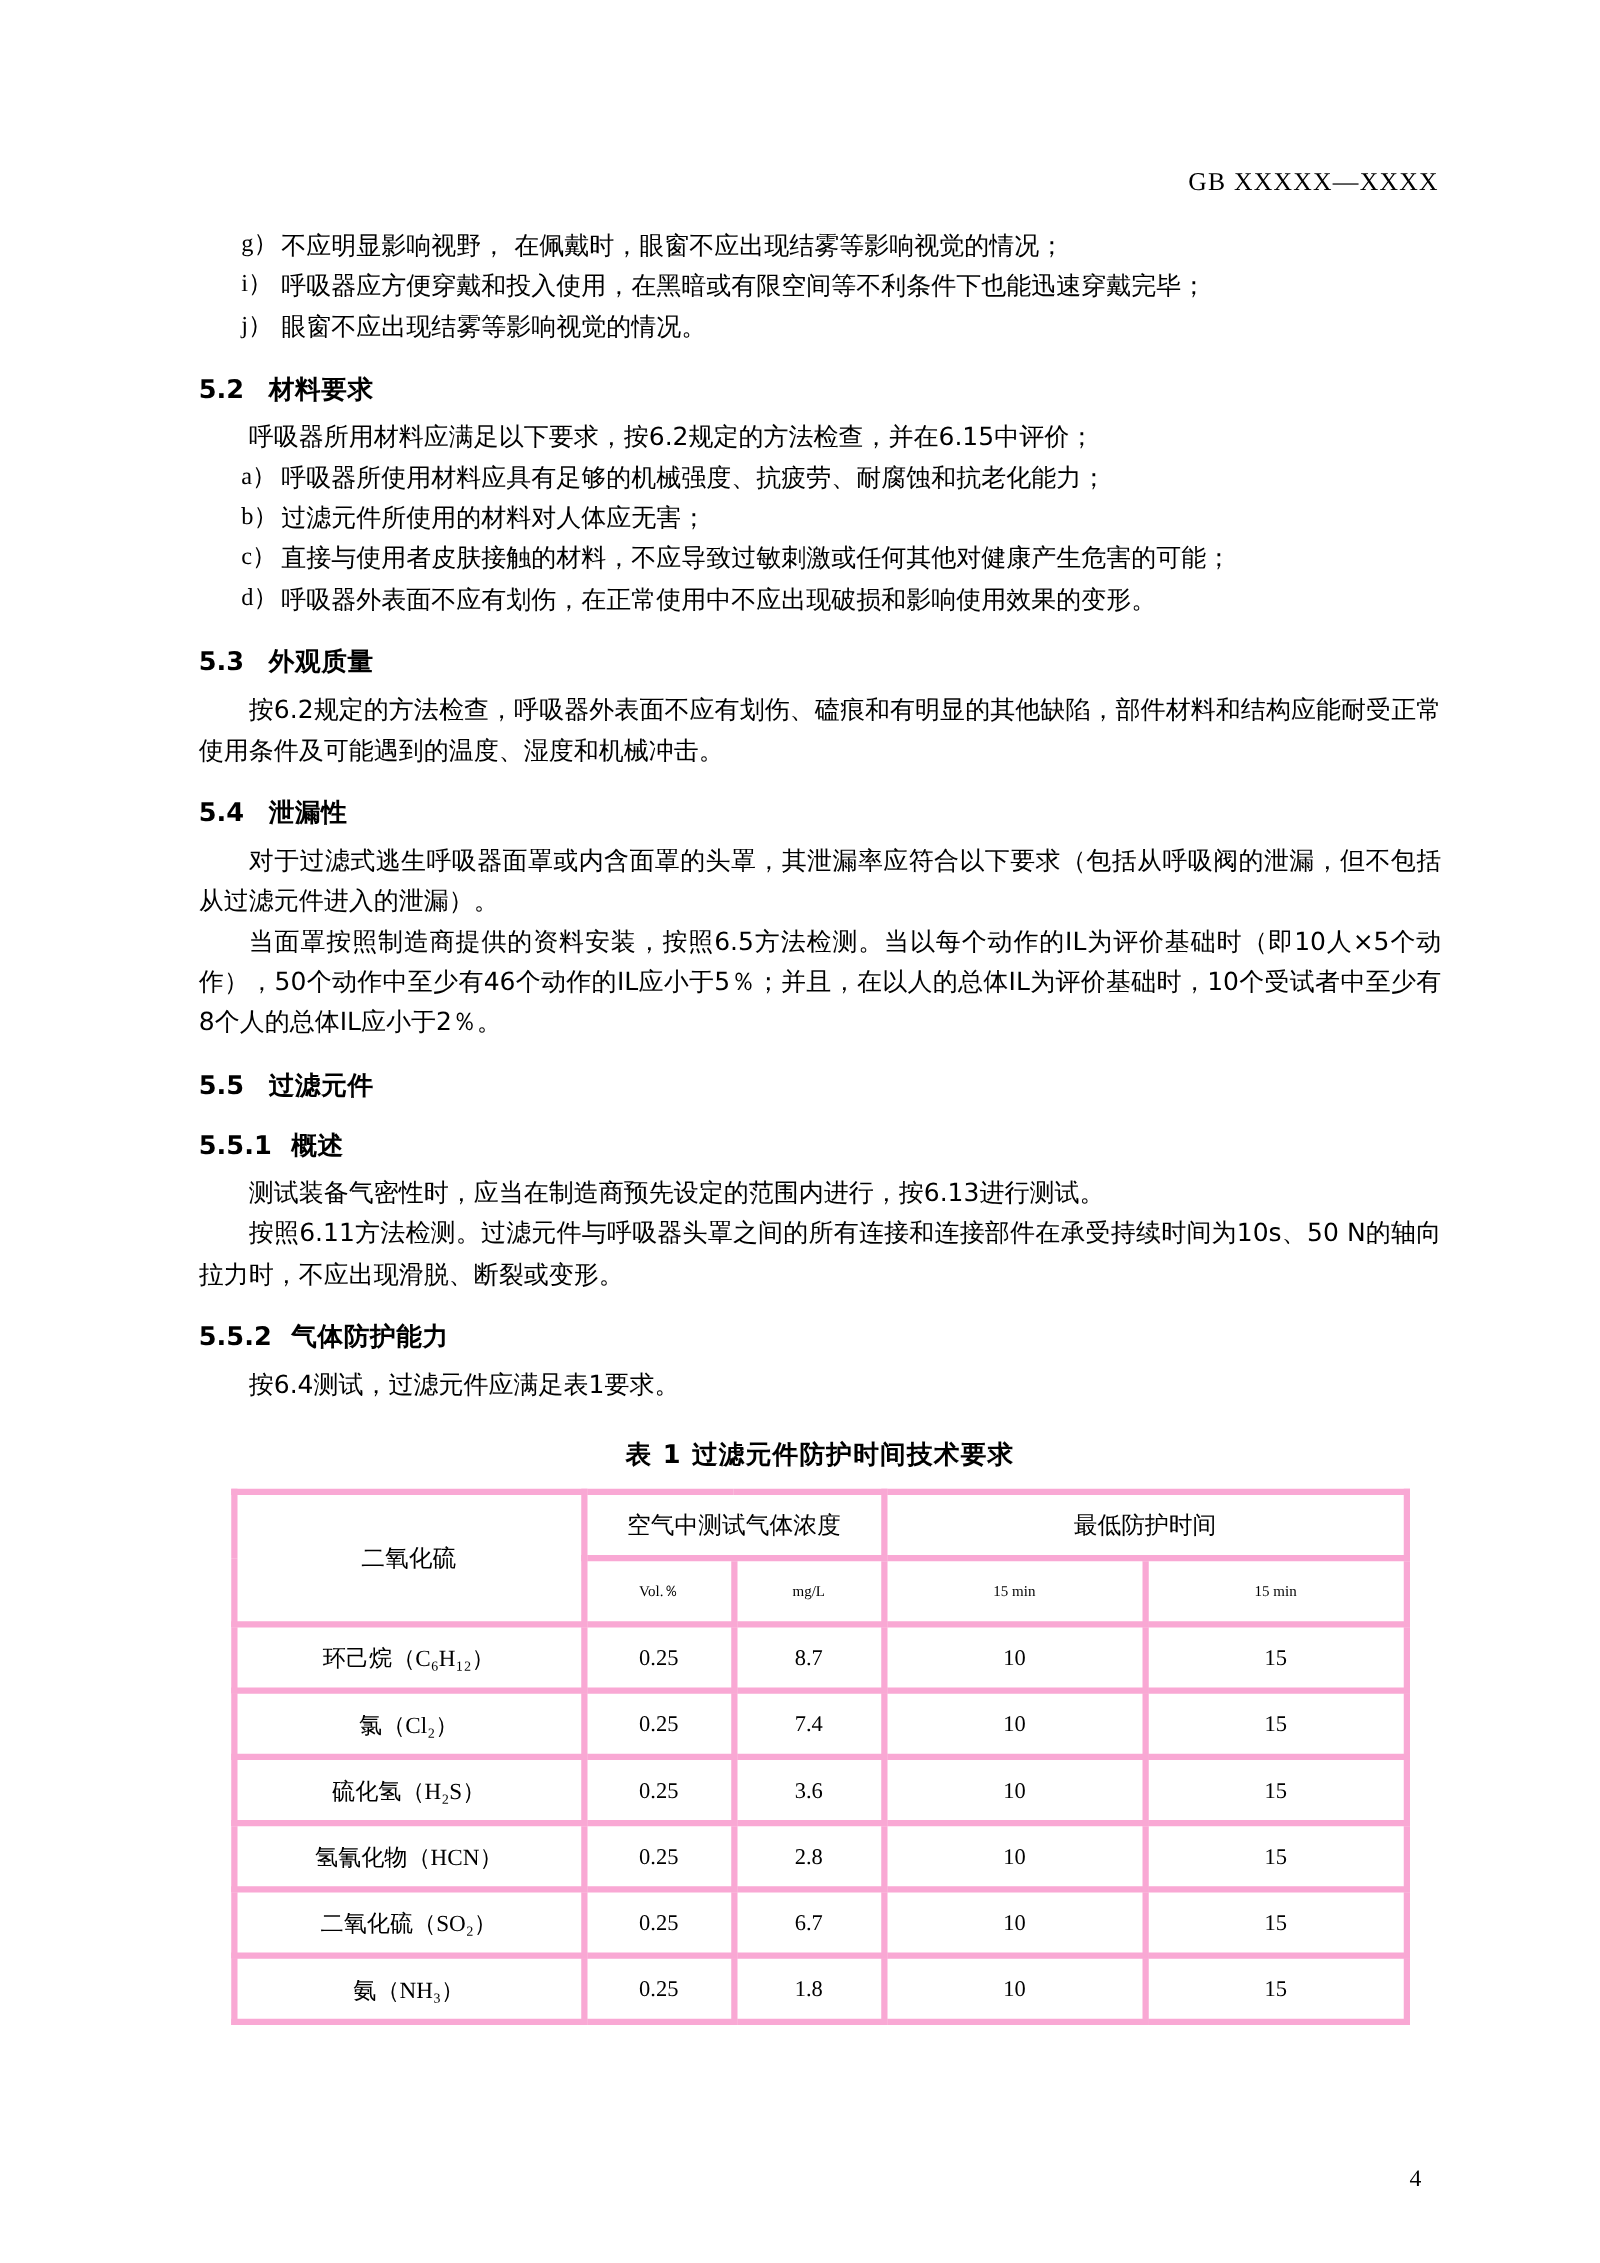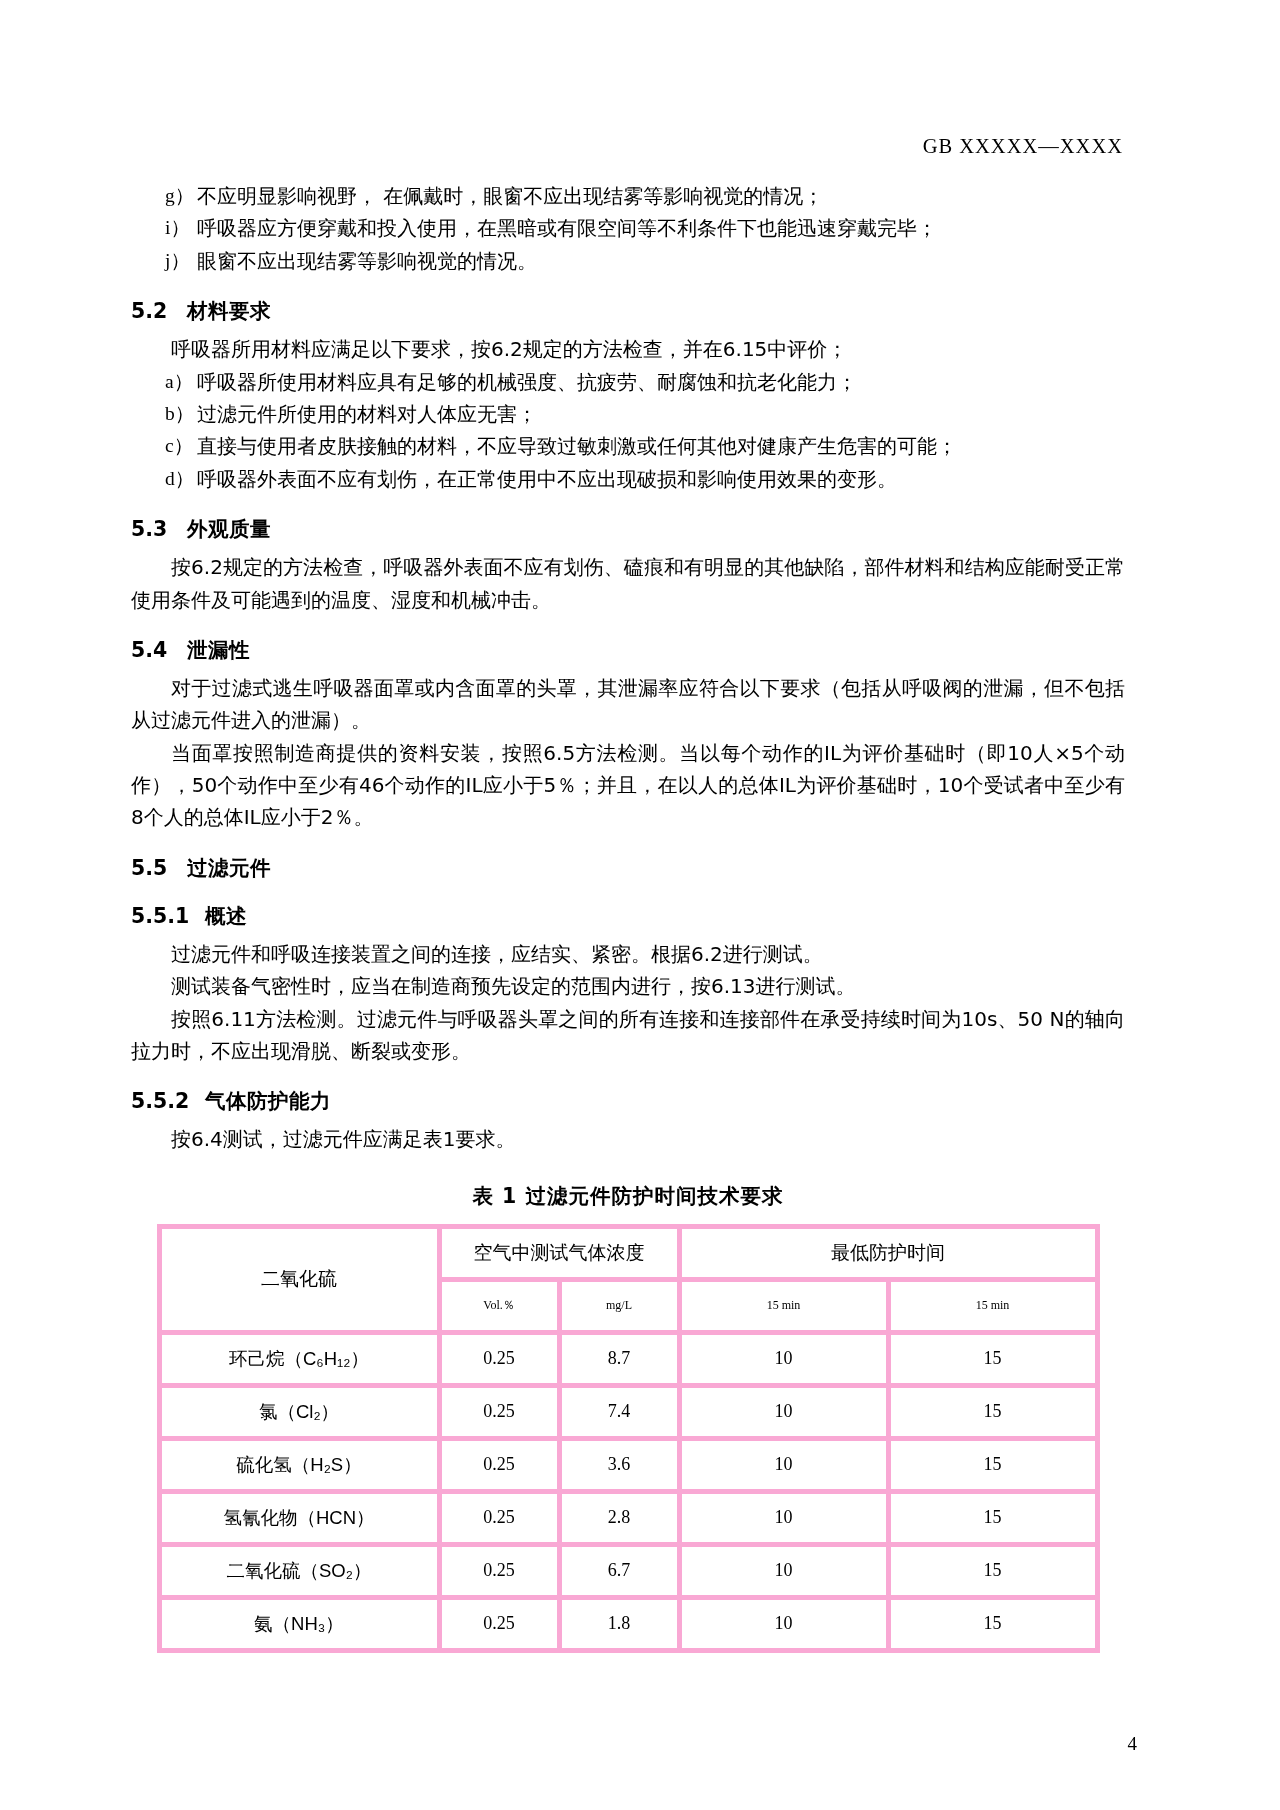--- a/index.html
+++ b/index.html
@@ -16,21 +16,21 @@
     width: 1280px;
     height: 1810px;
     margin: 0 auto;
     background: #ffffff;
     box-sizing: border-box;
     padding: 0;
     overflow: hidden;
   }
   .content {
     position: absolute;
-    left: 131px;
+    left: 159px;
     top: 0;
     width: 994px;
   }
   .header {
     text-align: right;
     font-family: "Liberation Serif", "DejaVu Serif", serif;
     font-size: 20.5px;
     letter-spacing: 1px;
     margin-top: 135px;
     margin-bottom: 22px;
@@ -96,21 +96,21 @@
   }
   table.data td, table.data th {
     border: 5px solid #f9a8d4;
     text-align: center;
     font-weight: normal;
     font-size: 18px;
     height: 44px;
     padding: 2px 4px;
   }
   table.data td.gasname {
-    font-family: Liberation Sans, sans-serif;
+    font-family: Liberation Serif, serif;
     font-size: 18.5px;
   }
   table.data th.hdr {
     font-family: "DejaVu Sans", "Liberation Sans", sans-serif;
     font-size: 19px;
   }
   table.data th.unit {
     font-family: "Liberation Serif", "DejaVu Serif", serif;
     font-size: 12px;
   }
@@ -179,21 +179,20 @@
     <div class="para">对于过滤式逃生呼吸器面罩或内含面罩的头罩，其泄漏率应符合以下要求（包括从呼吸阀的泄漏，但不包括从过滤元件进入的泄漏）。</div>
     <div class="para">当面罩按照制造商提供的资料安装，按照6.5方法检测。当以每个动作的IL为评价基础时（即10人×5个动作），50个动作中至少有46个动作的IL应小于5％；并且，在以人的总体IL为评价基础时，10个受试者中至少有8个人的总体IL应小于2％。</div>
 
     <div class="section-head">
       <span class="num">5.5</span><span>过滤元件</span>
     </div>
 
     <div class="section-head sub">
       <span class="num">5.5.1</span><span>概述</span>
     </div>
-    <div class="para">过滤元件和呼吸连接装置之间的连接，应结实、紧密。根据6.2进行测试。</div>
     <div class="para">测试装备气密性时，应当在制造商预先设定的范围内进行，按6.13进行测试。</div>
     <div class="para">按照6.11方法检测。过滤元件与呼吸器头罩之间的所有连接和连接部件在承受持续时间为10s、50 N的轴向拉力时，不应出现滑脱、断裂或变形。</div>
 
     <div class="section-head sub">
       <span class="num">5.5.2</span><span>气体防护能力</span>
     </div>
     <div class="para">按6.4测试，过滤元件应满足表1要求。</div>
 
     <div class="table-title">表 1  过滤元件防护时间技术要求</div>
 

